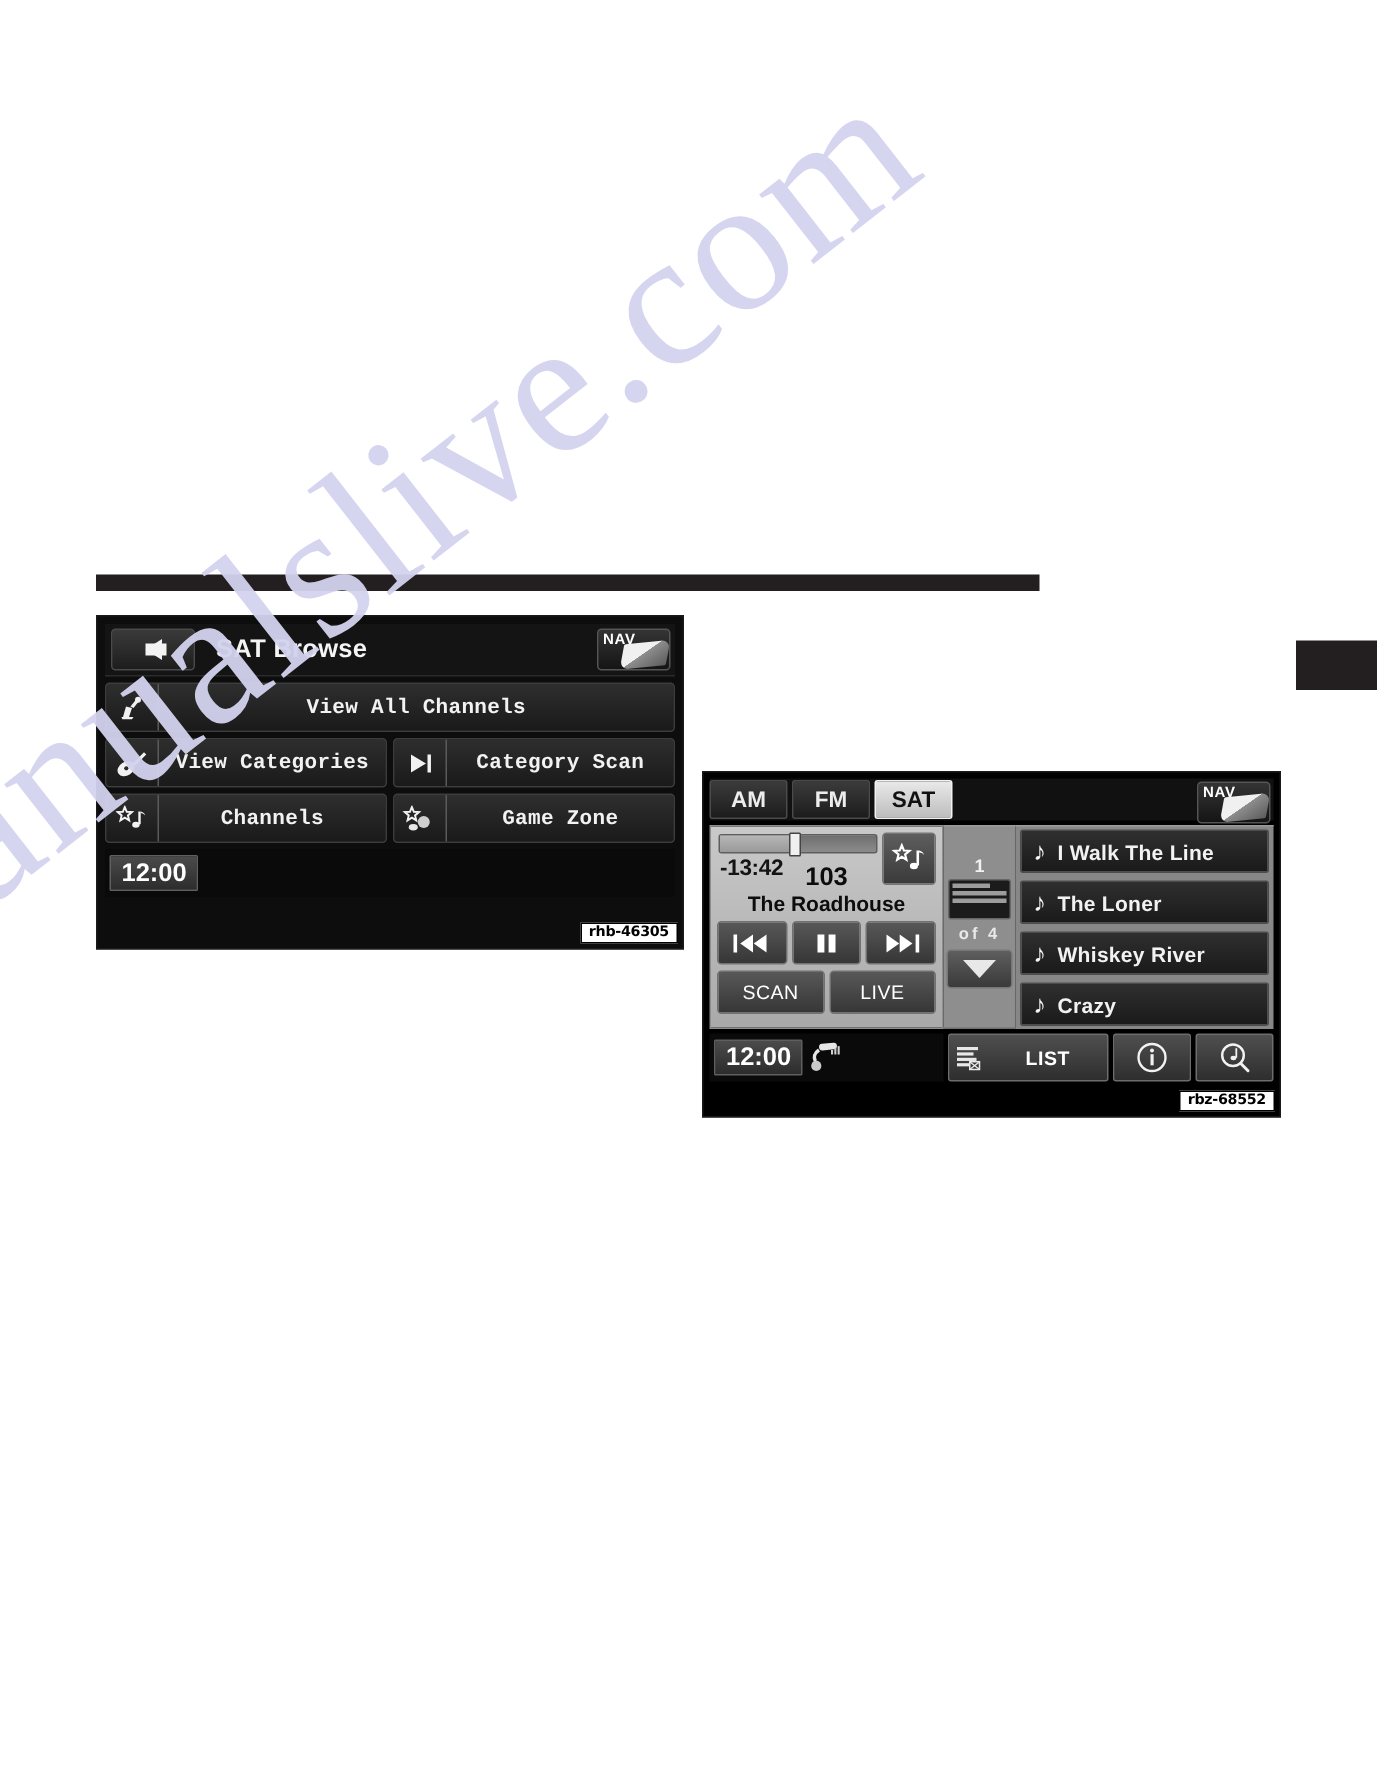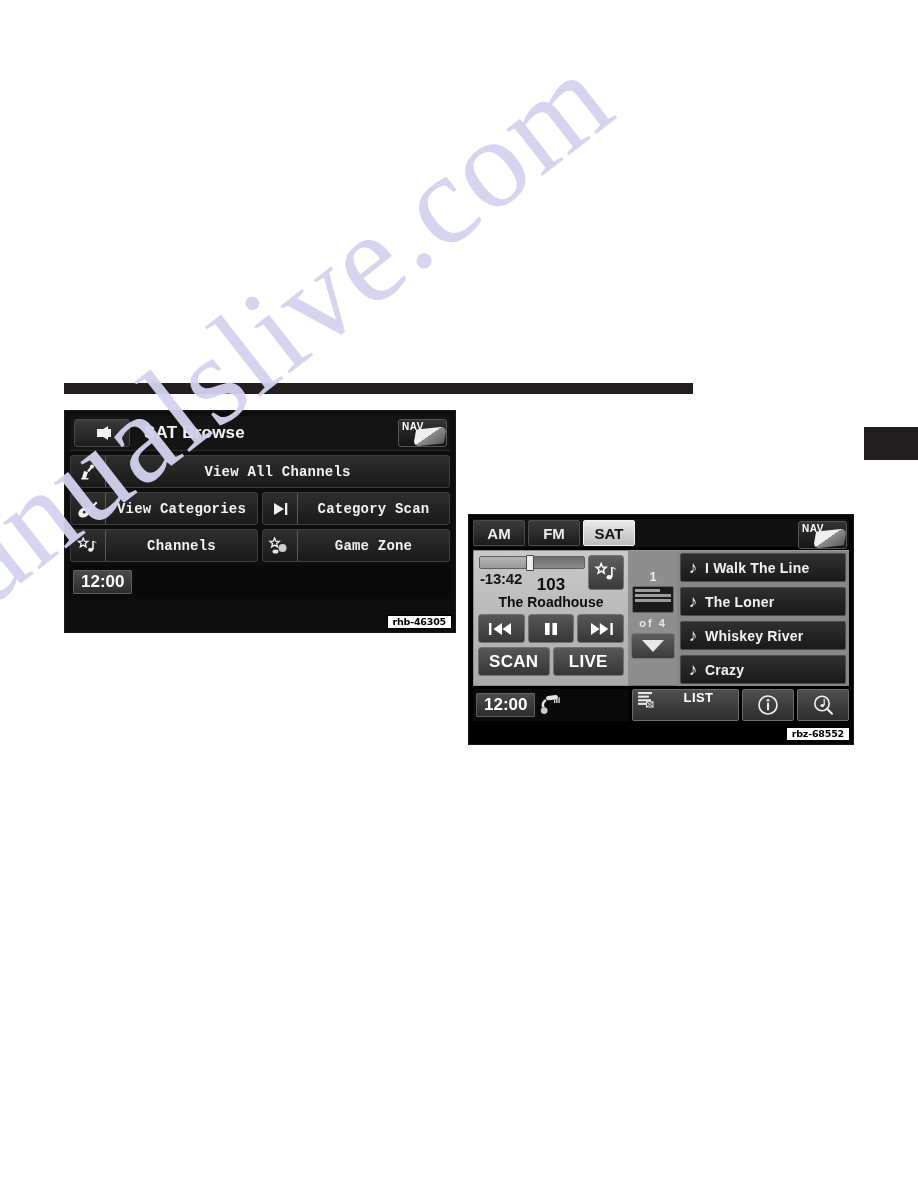--- a/index.html
+++ b/index.html
@@ -346,22 +346,22 @@
   .sl-btn {
     flex: 1;
     height: 27px;
     background: linear-gradient(#585858, #363636);
     border: 1px solid #717171;
     border-radius: 3px;
     display: flex;
     align-items: center;
     justify-content: center;
     color: #fff;
-    font-size: 17px;
-    font-weight: bold;
+    font-size: 13px;
+    font-weight: normal;
     letter-spacing: .3px;
   }
 
   
   #page-col {
     width: 48px;
     background: #8e8e8e;
     border-top: 1px solid #9b9b9b;
     border-bottom: 1px solid #6f6f6f;
     display: flex;
@@ -471,21 +471,21 @@
     width: 24px;
     height: 22px;
     margin-left: 4px;
   }
   .list-btn {
     flex: 1;
     background: linear-gradient(#4f4f4f, #2e2e2e);
     border: 1px solid #6d6d6d;
     border-radius: 2px;
     display: flex;
-    align-items: flex-start;
+    align-items: center;
     position: relative;
     box-sizing: border-box;
   }
   .list-btn .lb-label {
     flex: 1;
     text-align: center;
     color: #fff;
     font-size: 13px;
     font-weight: bold;
     letter-spacing: .4px;

